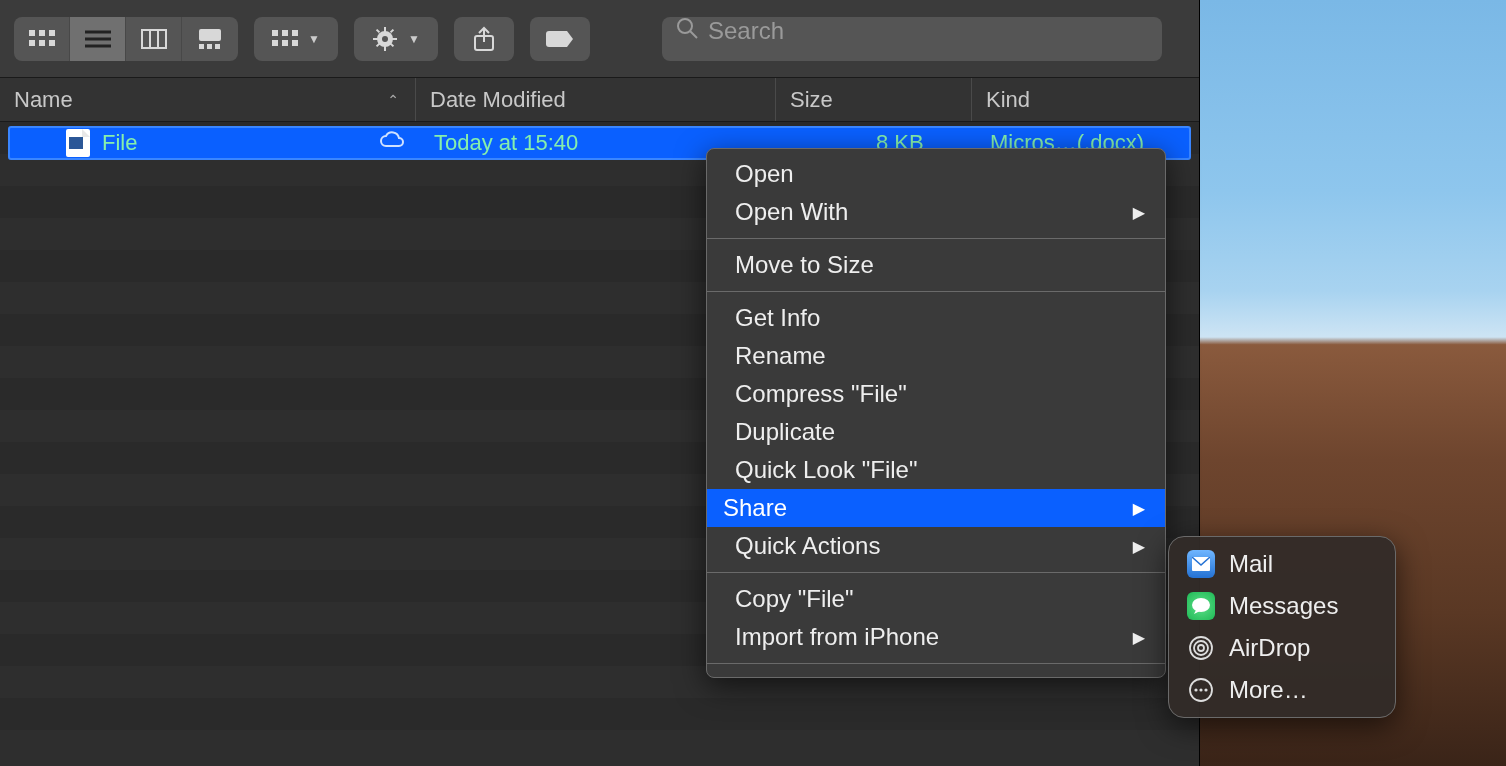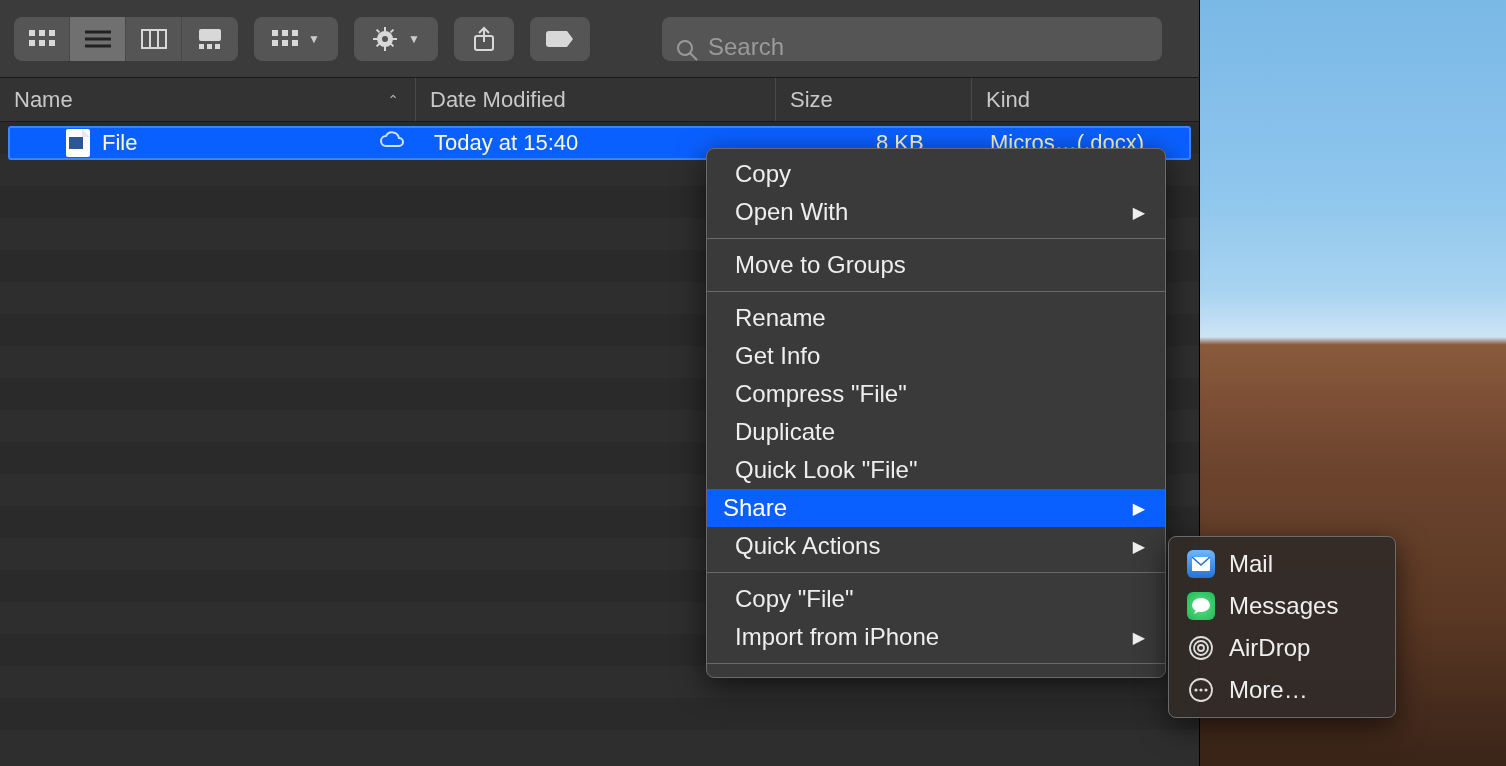--- a/index.html
+++ b/index.html
@@ -31,21 +31,21 @@
   }
   .tb-btn:last-child { border-right: none; }
   .tb-btn.active { background: #707070; }
   .tb-single { background: #555; border-radius: 8px; display: flex; align-items: center; justify-content: center; height: 44px; }
   .tb-single.w1 { width: 60px; }
   .tb-single.w2 { width: 84px; padding: 0 10px; gap: 6px; }
   .tb-single .chev { font-size: 12px; color: #ccc; margin-left: 4px; }
 
   .search-box {
     flex: 1; height: 44px; background: #555; border-radius: 8px;
-    display: flex; align-items: flex-end; padding: 0 14px; gap: 10px;
+    display: flex; align-items: flex-start; padding: 0 14px; gap: 10px;
     max-width: 500px;
   }
   .search-box input {
     flex: 1; background: transparent; border: none; outline: none;
     color: #ddd; font-size: 24px;
   }
   .search-box input::placeholder { color: #9a9a9a; }
 
   
   .col-header {
@@ -62,21 +62,21 @@
 
   
   .file-list { position: relative; }
   .row-bg { height: 32px; }
   .row-bg:nth-child(odd) { background: #2a2a2a; }
   .row-bg:nth-child(even) { background: #2e2e2e; }
 
   .file-row {
     position: absolute; top: 4px; left: 8px; right: 8px; height: 34px;
     background: #0a60ff; border: 2px solid #3a86ff; border-radius: 3px;
-    display: flex; align-items: center; color: #fef9c3; font-size: 22px;
+    display: flex; align-items: center; color: #86efac; font-size: 22px;
     padding-left: 27px;
   }
   .file-row .doc-icon {
     position: absolute; left: 56px; width: 24px; height: 28px;
     background: #fff; border-radius: 2px;
   }
   .file-row .doc-icon::before {
     content: ""; position: absolute; left: 3px; top: 8px; width: 14px; height: 12px;
     background: #2b5797;
   }
@@ -102,21 +102,21 @@
     height: 38px; display: flex; align-items: center; padding: 0 28px;
     position: relative; white-space: nowrap;
   }
   .ctx-item.highlight { background: #0a60ff; color: #fff; padding-left: 16px; }
   .ctx-item .arrow { position: absolute; right: 20px; font-size: 16px; }
   .ctx-sep { height: 1px; background: #6a6a6a; margin: 7px 0; }
 
   
   .share-menu {
     position: absolute; left: 1168px; top: 536px; width: 228px;
-    background: rgba(50,44,40,0.94); border: 1px solid #6a6a6a; border-radius: 8px;
+    background: rgba(50,44,40,0.94); border: 1px solid #6a6a6a; border-radius: 16px;
     box-shadow: 0 8px 30px rgba(0,0,0,0.6);
     z-index: 60; padding: 6px 0; color: #eee; font-size: 24px;
   }
   .share-item {
     height: 42px; display: flex; align-items: center; gap: 14px; padding: 0 18px;
   }
   .share-item .icn {
     width: 28px; height: 28px; display: flex; align-items: center; justify-content: center;
     border-radius: 6px; font-size: 18px;
   }
@@ -287,36 +287,36 @@
       </span>
       <span class="fdate">Today at 15:40</span>
       <span class="fsize">8 KB</span>
       <span class="fkind">Micros…(.docx)</span>
     </div>
   </div>
 </div>
 
 <div class="ctx-menu">
   <div class="ctx-item">
-      <span>Copy</span>
+      <span>Open</span>
     </div>
   <div class="ctx-item">
       <span>Open With</span>
       <span class="arrow">▶</span>
     </div>
   <div class="ctx-sep"></div>
   <div class="ctx-item">
-      <span>Move to Groups</span>
+      <span>Move to Size</span>
     </div>
   <div class="ctx-sep"></div>
   <div class="ctx-item">
+      <span>Get Info</span>
+    </div>
+  <div class="ctx-item">
       <span>Rename</span>
-    </div>
-  <div class="ctx-item">
-      <span>Get Info</span>
     </div>
   <div class="ctx-item">
       <span>Compress "File"</span>
     </div>
   <div class="ctx-item">
       <span>Duplicate</span>
     </div>
   <div class="ctx-item">
       <span>Quick Look "File"</span>
     </div>

